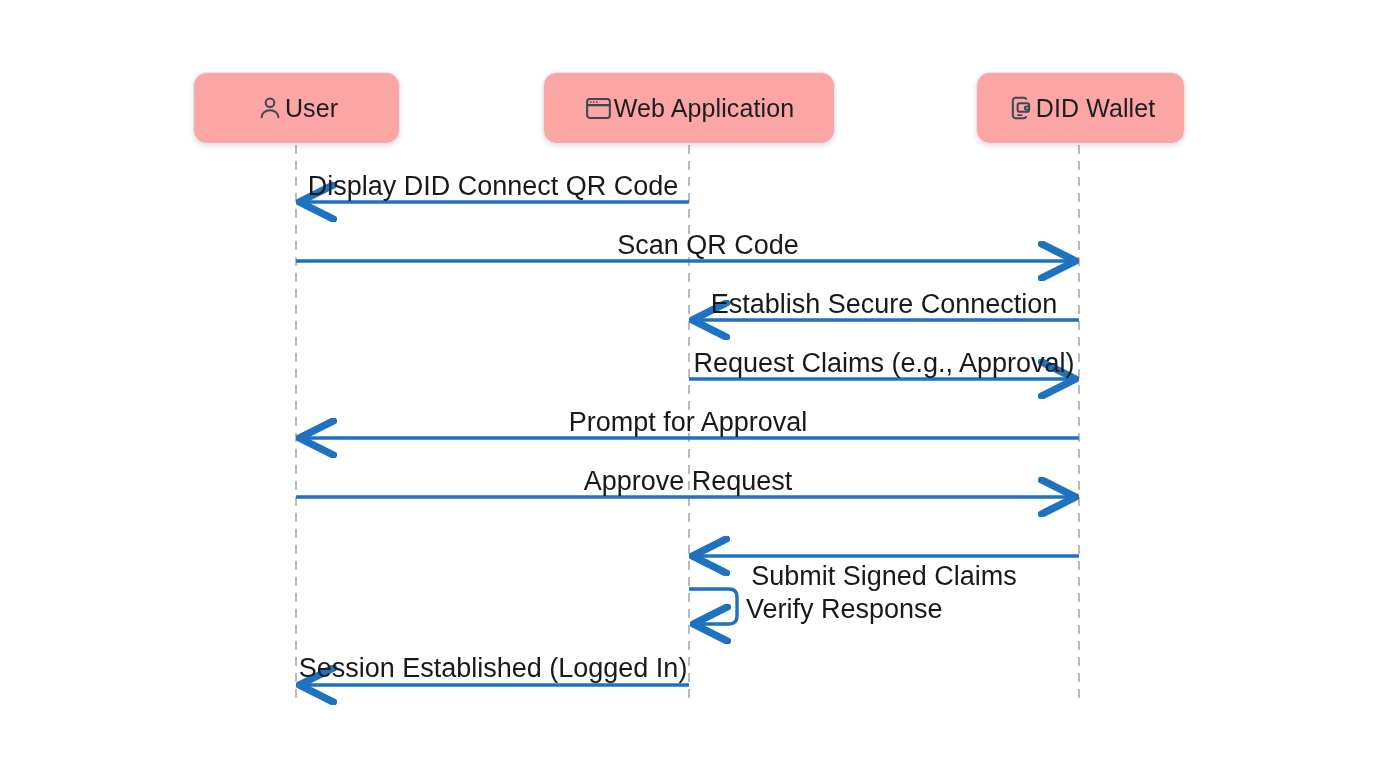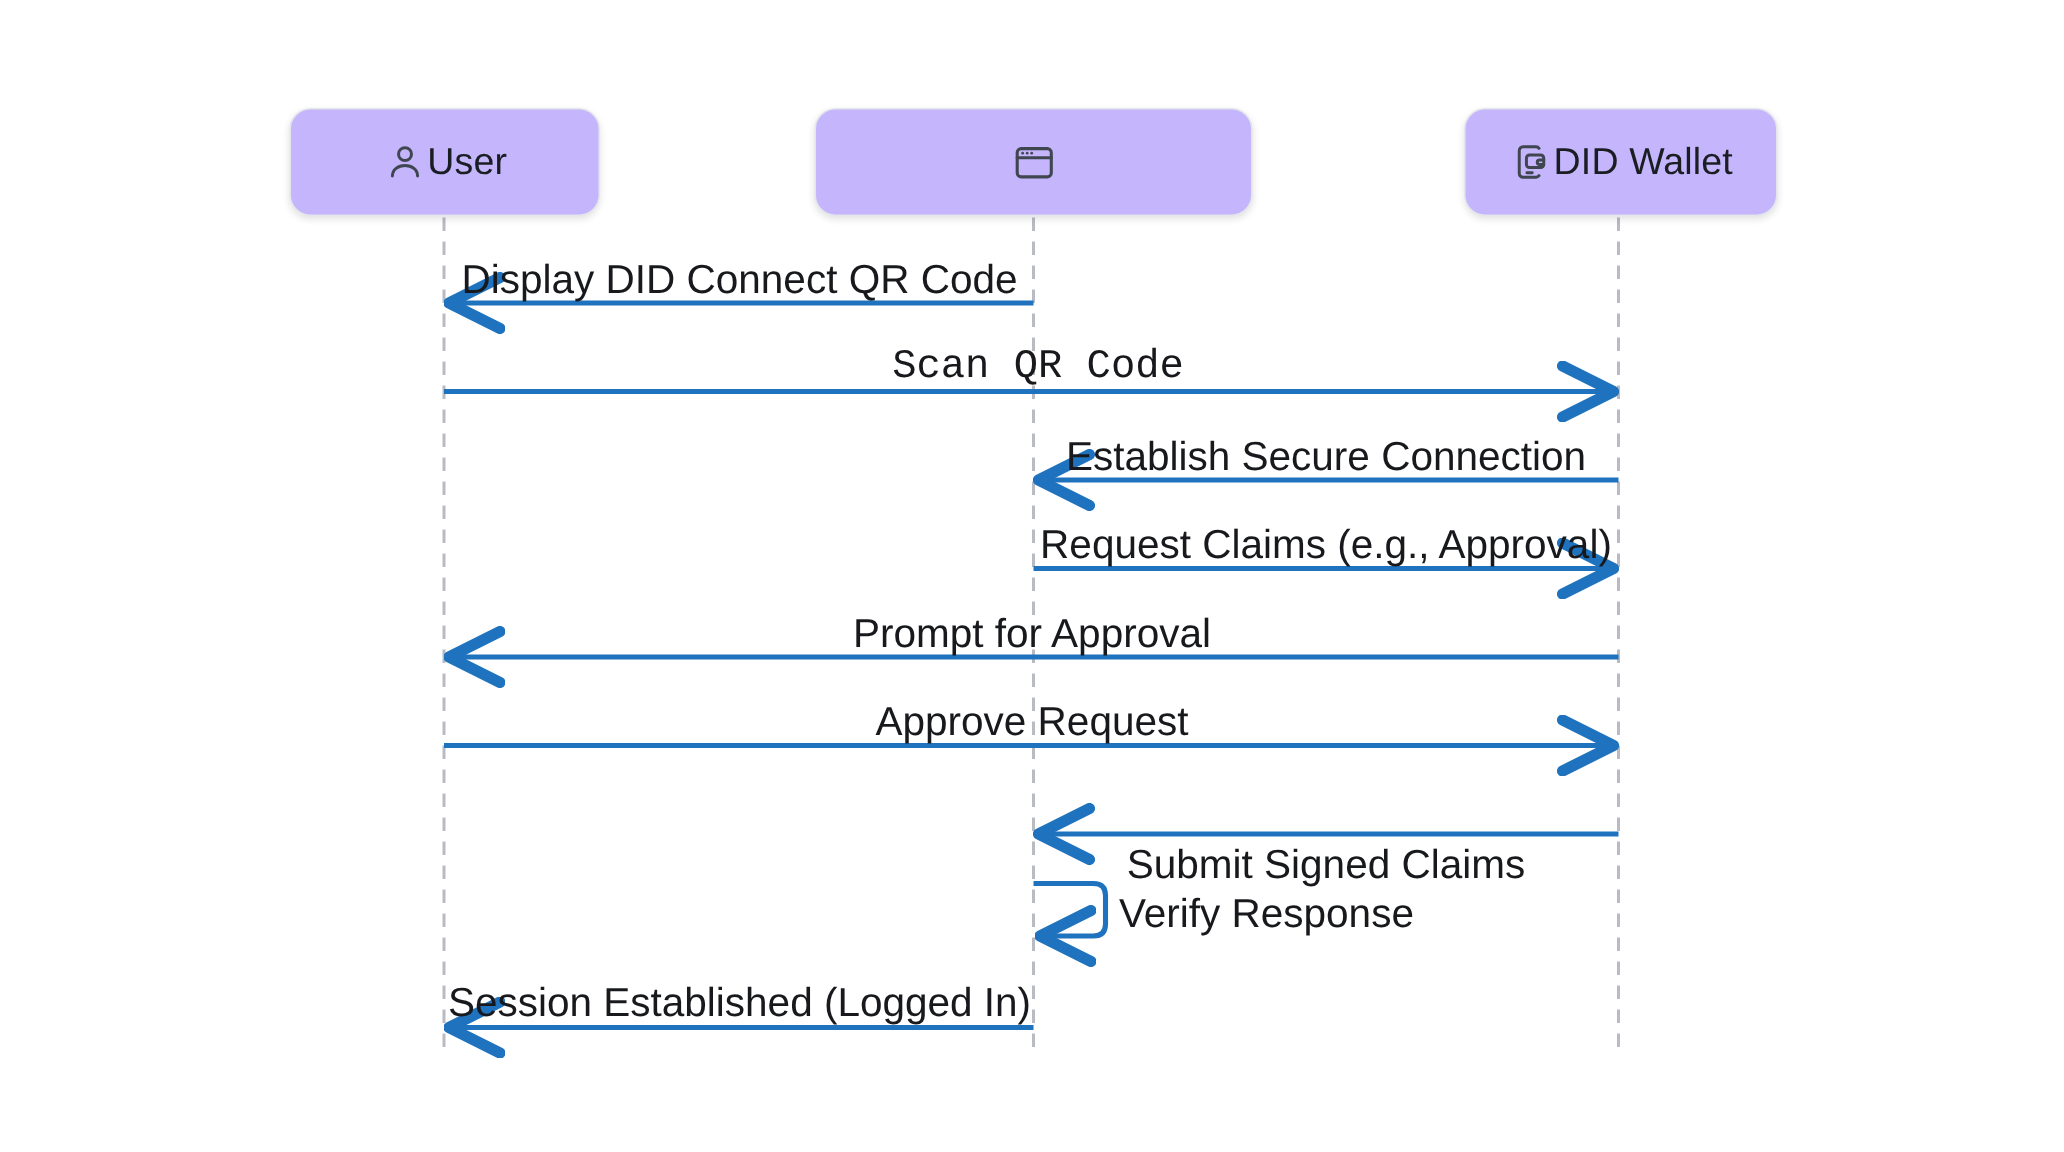--- a/index.html
+++ b/index.html
@@ -17,21 +17,21 @@
   #diagram {
     position: absolute;
     top: 0;
     left: 0;
     width: 1376px;
     height: 768px;
   }
   .participant-box {
     position: absolute;
     box-sizing: border-box;
-    background: #c4b5fd;
+    background: #fca5a5;
     border: 1px solid #e3e6ea;
     border-radius: 14px;
     box-shadow: 0 2px 5px rgba(20,25,40,0.13);
     display: flex;
     align-items: center;
     justify-content: center;
     height: 72px;
     padding: 0 22px;
   }
   .participant-label {
@@ -113,37 +113,38 @@
 <div class="participant-box" style="left:543px; top:72px; width:292px;">
   <span class="participant-icon">
     <svg width="29" height="29" viewBox="0 0 24 24" fill="none" stroke="#3f4650" stroke-width="1.7" stroke-linecap="round" stroke-linejoin="round">
       <rect x="2.6" y="4.2" width="18.8" height="15.6" rx="2.2"></rect>
       <line x1="2.6" y1="9.2" x2="21.4" y2="9.2"></line>
       <circle cx="5.6" cy="6.7" r="0.75" fill="#3f4650" stroke="none"></circle>
       <circle cx="8.1" cy="6.7" r="0.75" fill="#3f4650" stroke="none"></circle>
       <circle cx="10.6" cy="6.7" r="0.75" fill="#3f4650" stroke="none"></circle>
     </svg>
   </span>
+  <span class="participant-label">Web Application</span>
 </div>
 
 <div class="participant-box" style="left:976px; top:72px; width:209px;">
   <span class="participant-icon">
     <svg width="28" height="28" viewBox="0 0 24 24" fill="none" stroke="#3f4650" stroke-width="1.7" stroke-linecap="round" stroke-linejoin="round">
       <path d="M16.3 4.2 A2.2 2.2 0 0 0 14.6 3.3 L7.2 3.3 A2.2 2.2 0 0 0 5 5.5 L5 18.5 A2.2 2.2 0 0 0 7.2 20.7 L14.6 20.7 A2.2 2.2 0 0 0 16.3 19.8"></path>
       <line x1="9.4" y1="18.1" x2="12.4" y2="18.1"></line>
       <rect x="9.1" y="8.0" width="9.9" height="7.2" rx="1.8"></rect>
       <path d="M19 10.8 L16.6 10.8 A1.3 1.3 0 0 0 16.6 13.4 L19 13.4"></path>
     </svg>
   </span>
   <span class="participant-label">DID Wallet</span>
 </div>
 
 <div class="msg-label centered" style="left:493px; top:173px;">Display DID Connect QR Code</div>
 
-<div class="msg-label centered" style="left:692px; top:232px;font-family:Liberation Mono, monospace;">Scan QR Code</div>
+<div class="msg-label centered" style="left:708px; top:232px;">Scan QR Code</div>
 
 <div class="msg-label centered" style="left:884px; top:291px;">Establish Secure Connection</div>
 
 <div class="msg-label centered" style="left:884px; top:350px;">Request Claims (e.g., Approval)</div>
 
 <div class="msg-label centered" style="left:688px; top:409px;">Prompt for Approval</div>
 
 <div class="msg-label centered" style="left:688px; top:468px;">Approve Request</div>
 
 <div class="msg-label centered" style="left:884px; top:527px;margin-top:36px;">Submit Signed Claims</div>

